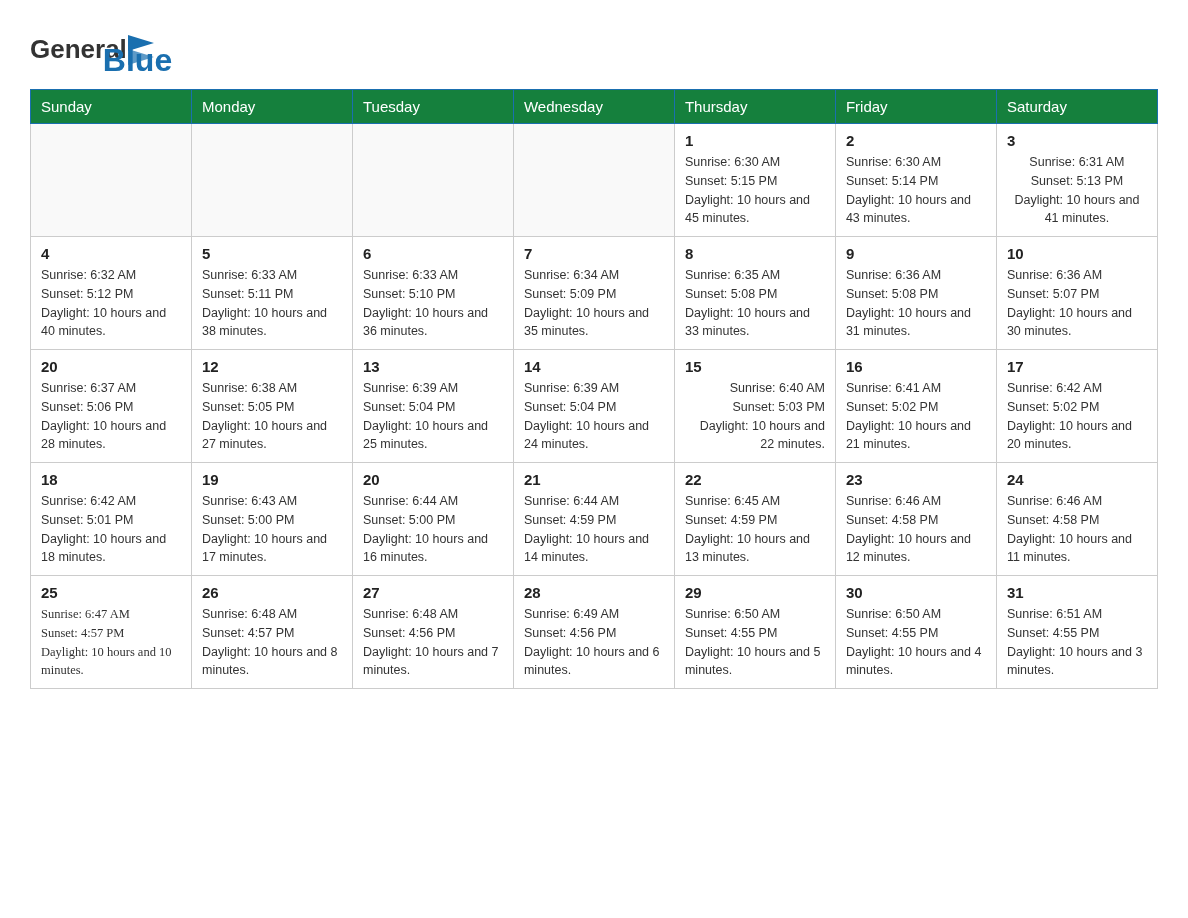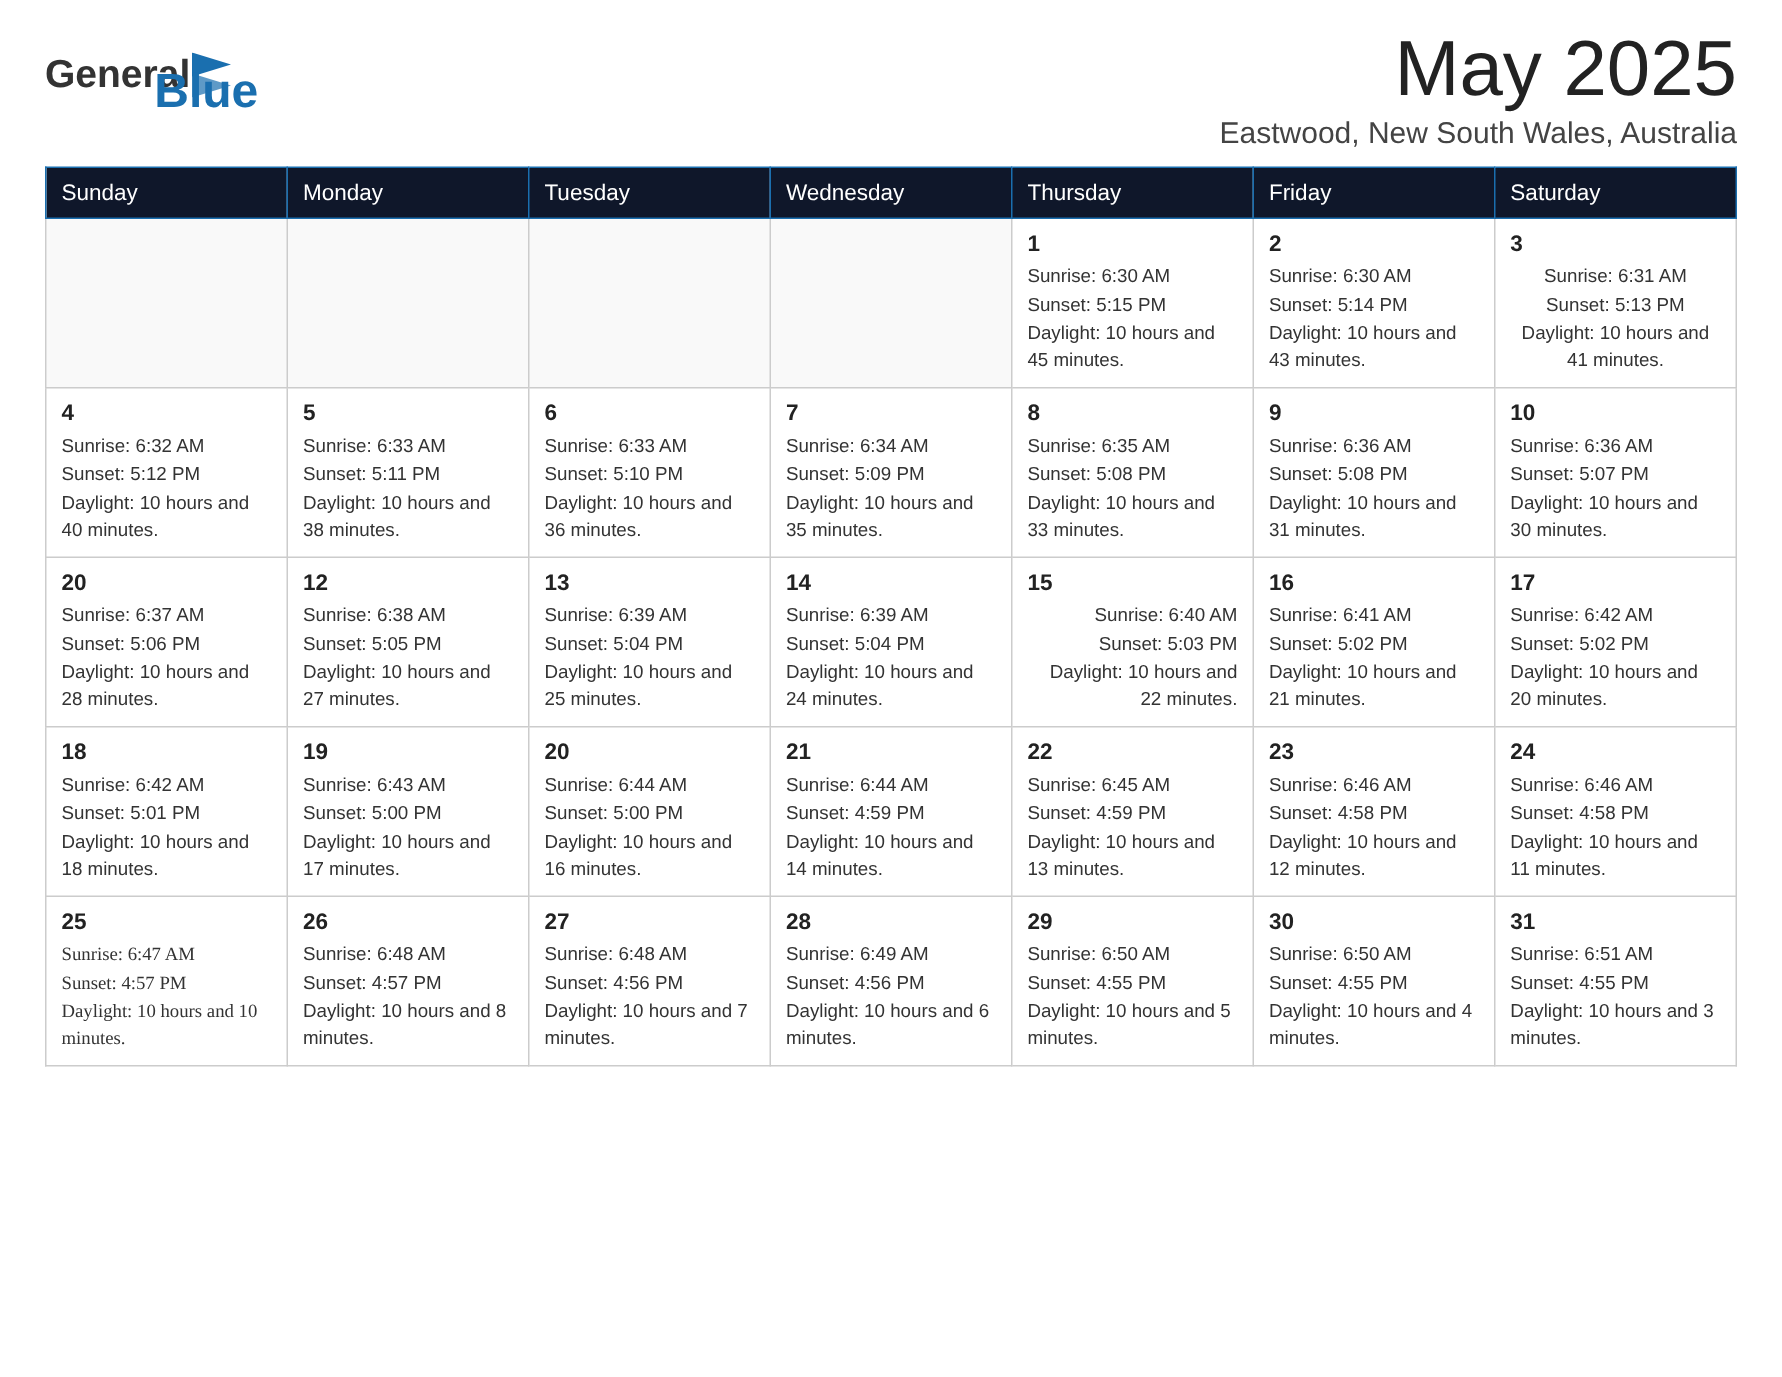--- a/index.html
+++ b/index.html
@@ -35,21 +35,21 @@
       font-size: 20px;
       color: #444;
       margin-top: 6px;
     }
     .calendar {
       width: 100%;
       border-collapse: collapse;
       margin-top: 8px;
     }
     .calendar th {
-      background-color: #0f172a;
+      background-color: #15803d;
       color: #fff;
       font-size: 15px;
       font-weight: normal;
       padding: 8px 10px;
       text-align: left;
       border: 1px solid #1a6faf;
     }
     .calendar td {
       vertical-align: top;
       padding: 8px 10px;
@@ -87,24 +87,20 @@
       <svg width="26" height="30" viewBox="0 0 26 30" style="margin: 0 1px;">
         <polygon points="0,0 26,8 0,16" fill="#1a6faf"></polygon>
         <polygon points="0,14 26,22 0,30" fill="#1a6faf" opacity="0.7"></polygon>
       </svg>
       <br>
     </div>
     <div style="margin-top:-4px; margin-left:-56px; padding-top:26px;">
       <span style="font-size:32px; font-weight:bold; color:#1a6faf; font-family:Arial,sans-serif;">Blue</span>
     </div>
   </div>
-  <div class="title-block">
-    <div class="month-title">May 2025</div>
-    <div class="location-title">Eastwood, New South Wales, Australia</div>
-  </div>
 </div>
 
 <table class="calendar">
   <thead>
     <tr>
     <th>Sunday</th>
         <th>Monday</th>
         <th>Tuesday</th>
         <th>Wednesday</th>
         <th>Thursday</th>

